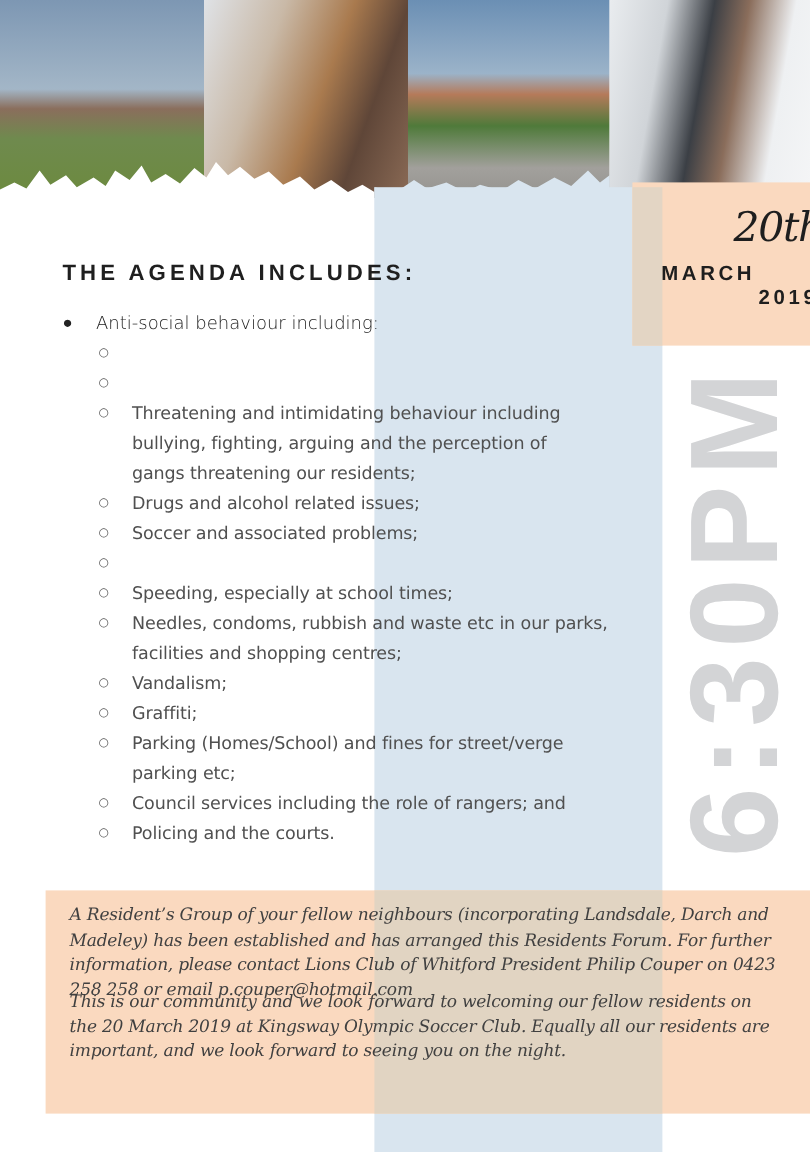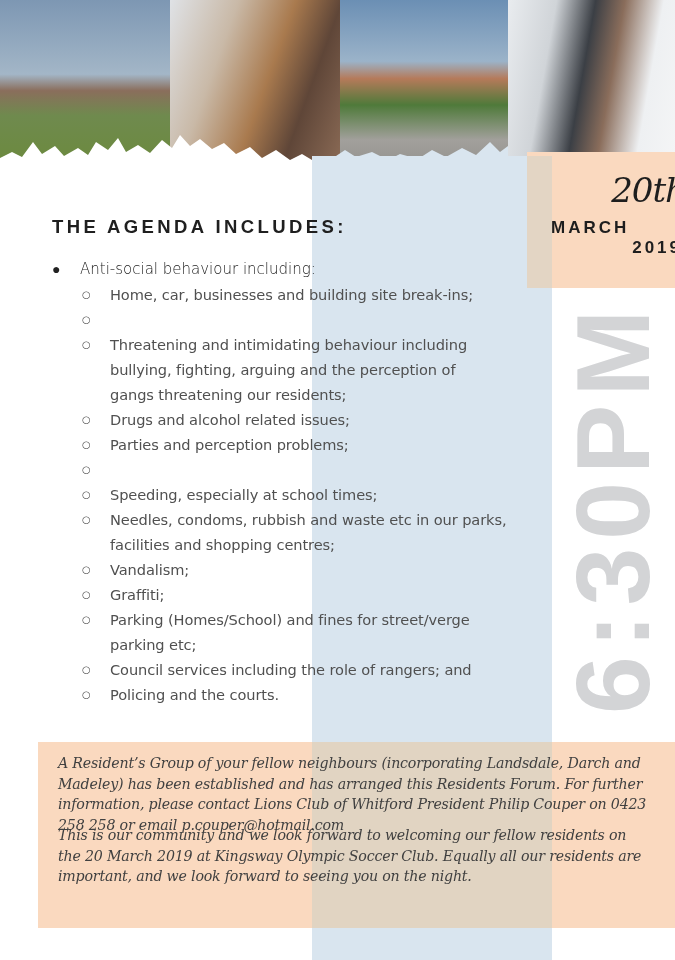--- a/index.html
+++ b/index.html
@@ -70,36 +70,35 @@
 <div class="heading">THE AGENDA INCLUDES:</div>
 
 <div class="agenda">
   <div class="lvl1">
     <span class="bullet">●</span>
     <span>Anti-social behaviour including:</span>
   </div>
   <ul class="sub">
     <li>
         <span class="circ">○</span>
-        <span class="txt">Home, car, businesses and building site break-ins;</span>
       </li>
     <li>
         <span class="circ">○</span>
       </li>
     <li>
         <span class="circ">○</span>
         <span class="txt" style="width:360px">Threatening and intimidating behaviour including bullying, fighting, arguing and the perception of gangs threatening our residents;</span>
       </li>
     <li>
         <span class="circ">○</span>
         <span class="txt">Drugs and alcohol related issues;</span>
       </li>
     <li>
         <span class="circ">○</span>
-        <span class="txt">Parties and perception problems;</span>
+        <span class="txt">Soccer and associated problems;</span>
       </li>
     <li>
         <span class="circ">○</span>
       </li>
     <li>
         <span class="circ">○</span>
         <span class="txt">Speeding, especially at school times;</span>
       </li>
     <li>
         <span class="circ">○</span>

